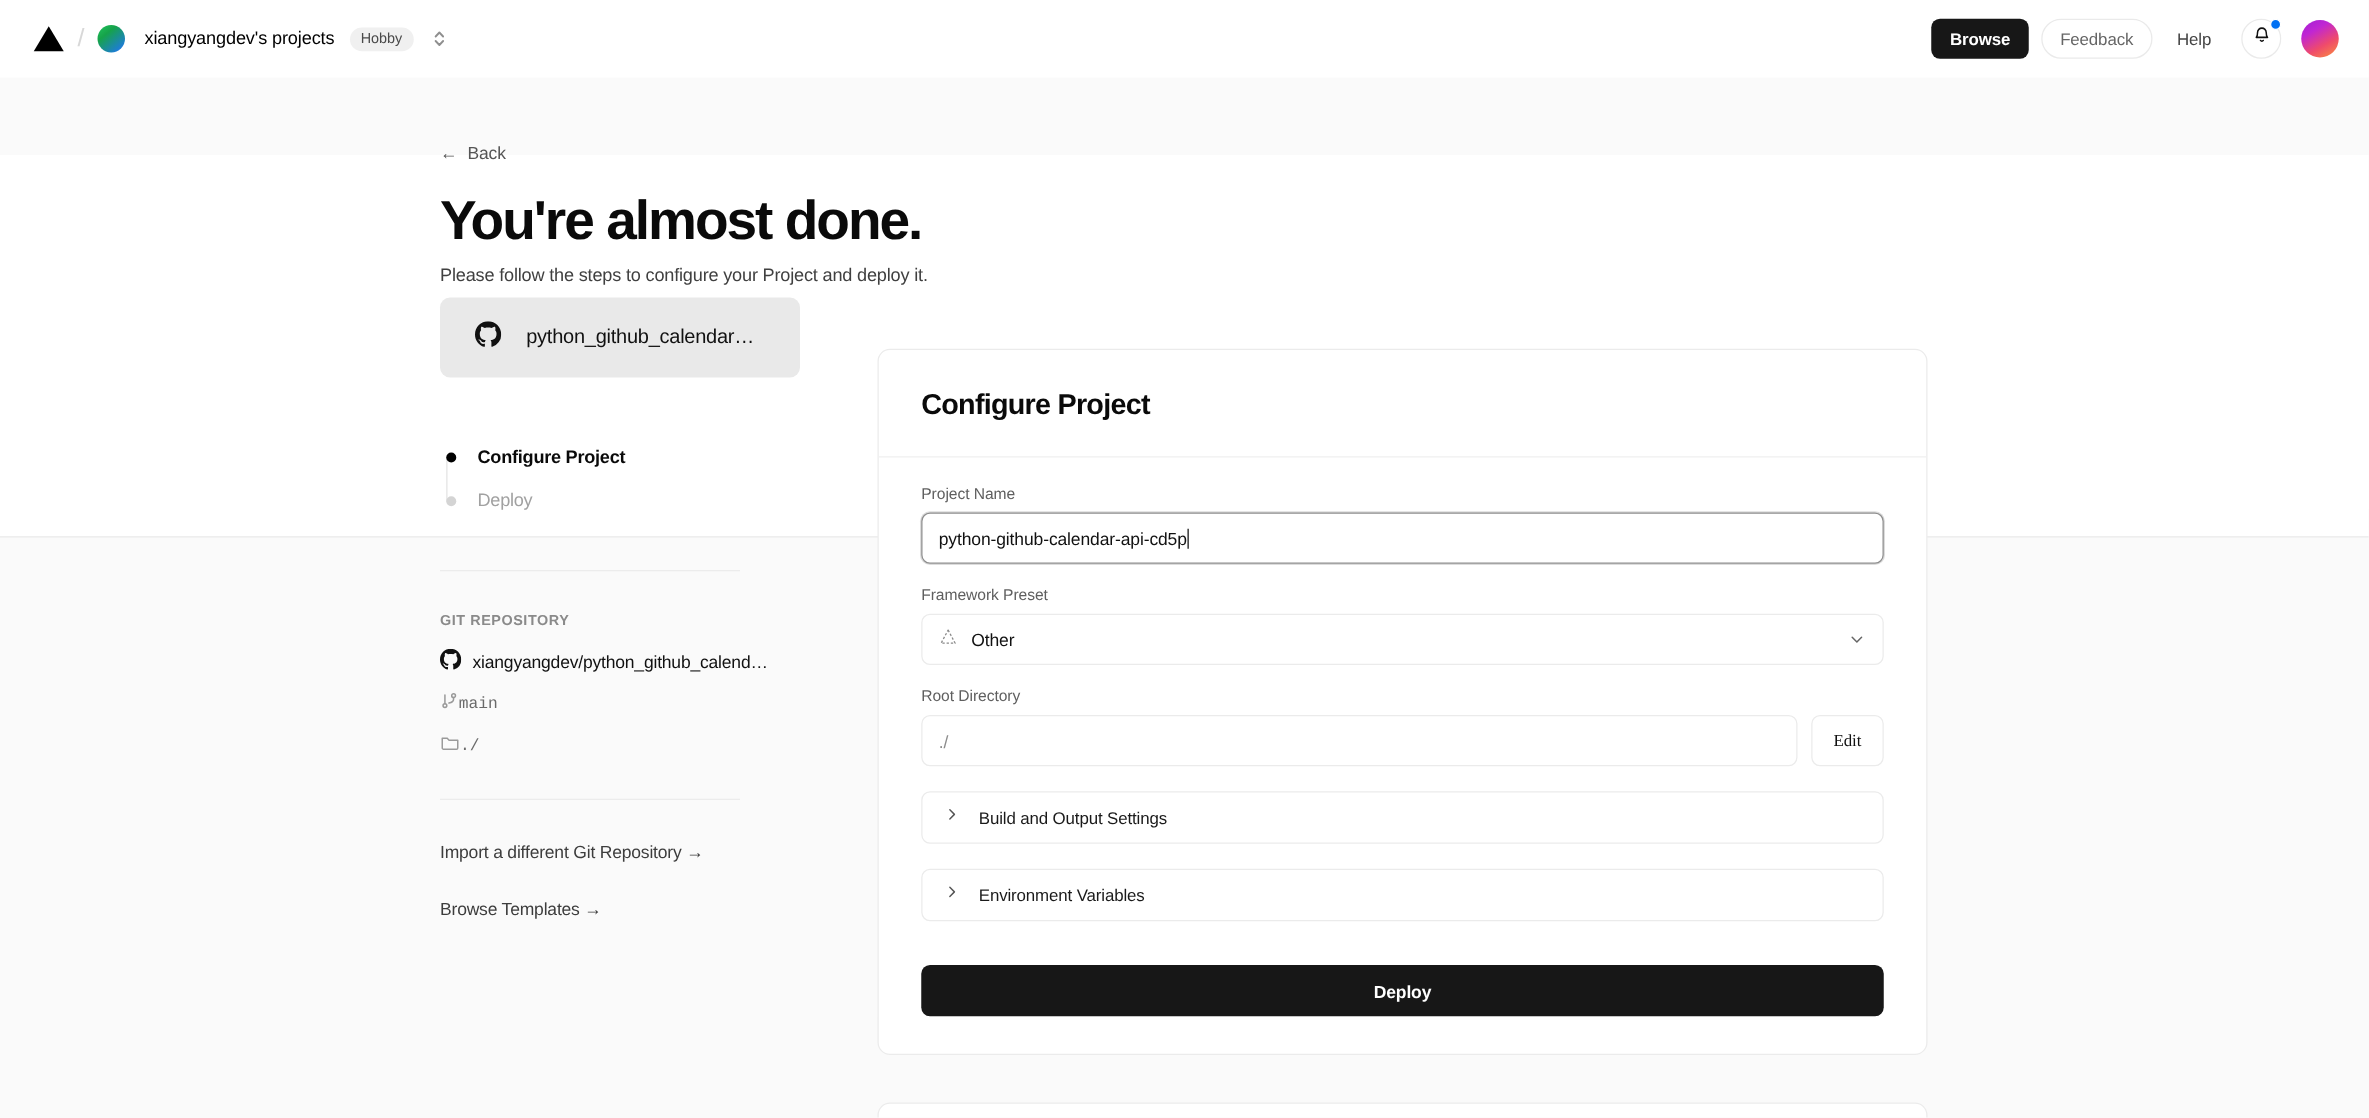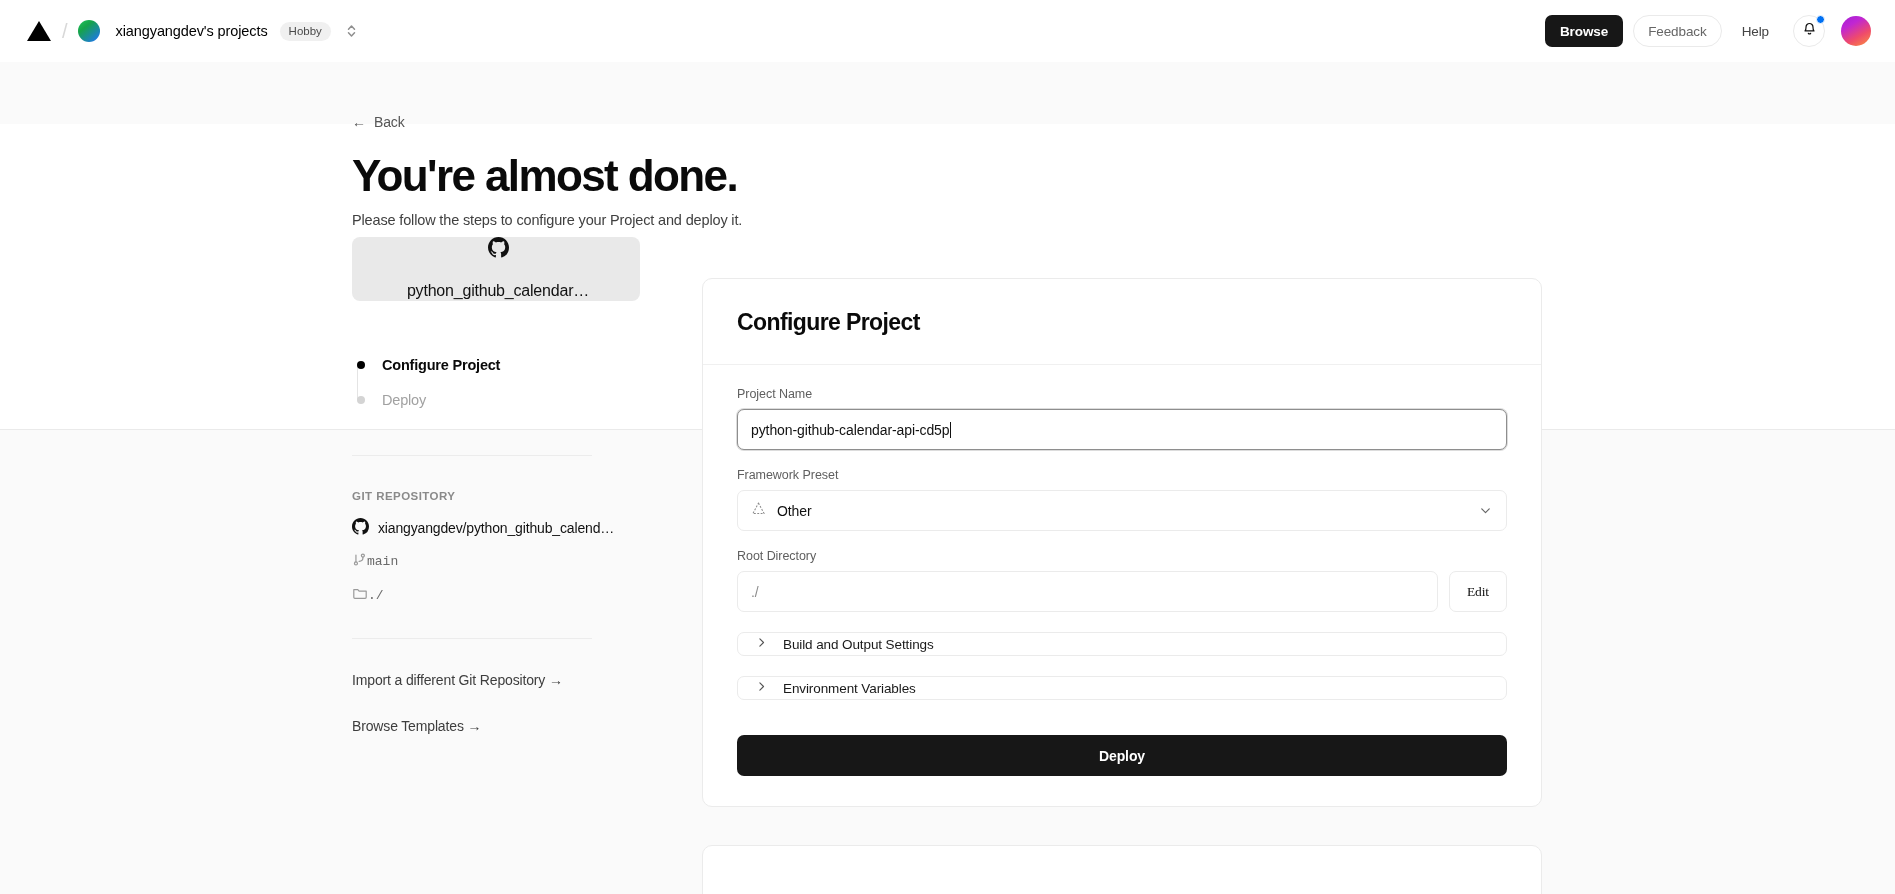--- a/index.html
+++ b/index.html
@@ -111,21 +111,20 @@
   .columns { position: relative; z-index: 1; display: flex; margin-top: 50px; }
 
   
   .left-col { width: 290px; flex: none; }
   .repo-chip {
     display: flex; align-items: center; gap: 20px;
     background: #e9e9e9; border-radius: 8px;
     height: 64px; padding: 0 24px 0 28px;
     margin-top: -41px;
     width: 288px;
-    flex-direction: column;
   }
   .repo-chip-name {
     font-size: 16px; font-weight: 400; color: #111; letter-spacing: -0.2px;
     white-space: nowrap; overflow: hidden;
   }
 
   .steps { margin-top: 53px; position: relative; padding-left: 9px; }
   .step { display: flex; align-items: center; height: 22px; position: relative; }
   .step + .step { margin-top: 13px; }
   .step-dot {
@@ -214,21 +213,21 @@
     display: flex; align-items: center; padding: 0 13px;
     background: #fff; font-size: 14px; color: #8c8c8c; letter-spacing: -0.1px;
   }
   .btn-edit {
     border: 1px solid #ebebeb; border-radius: 7px; background: #fff;
     font-size: 13.5px; color: #111; padding: 0 17px; cursor: pointer;
     font-family: Liberation Serif, serif; letter-spacing: -0.1px; font-weight: 400;
   }
 
   .accordion {
-    border: 1px solid #ebebeb; border-radius: 7px; height: 24px;
+    border: 1px solid #ebebeb; border-radius: 7px; height: 42px;
     display: flex; align-items: center; padding: 0 17px;
     background: #fff; cursor: pointer; margin-top: 20px;
   }
   .accordion-label {
     font-size: 13.5px; color: #1a1a1a; margin-left: 15px; letter-spacing: -0.1px;
   }
 
   .btn-deploy {
     width: 100%; height: 41px; margin-top: 35px;
     background: #171717; color: #fff; border: none; border-radius: 7px;

